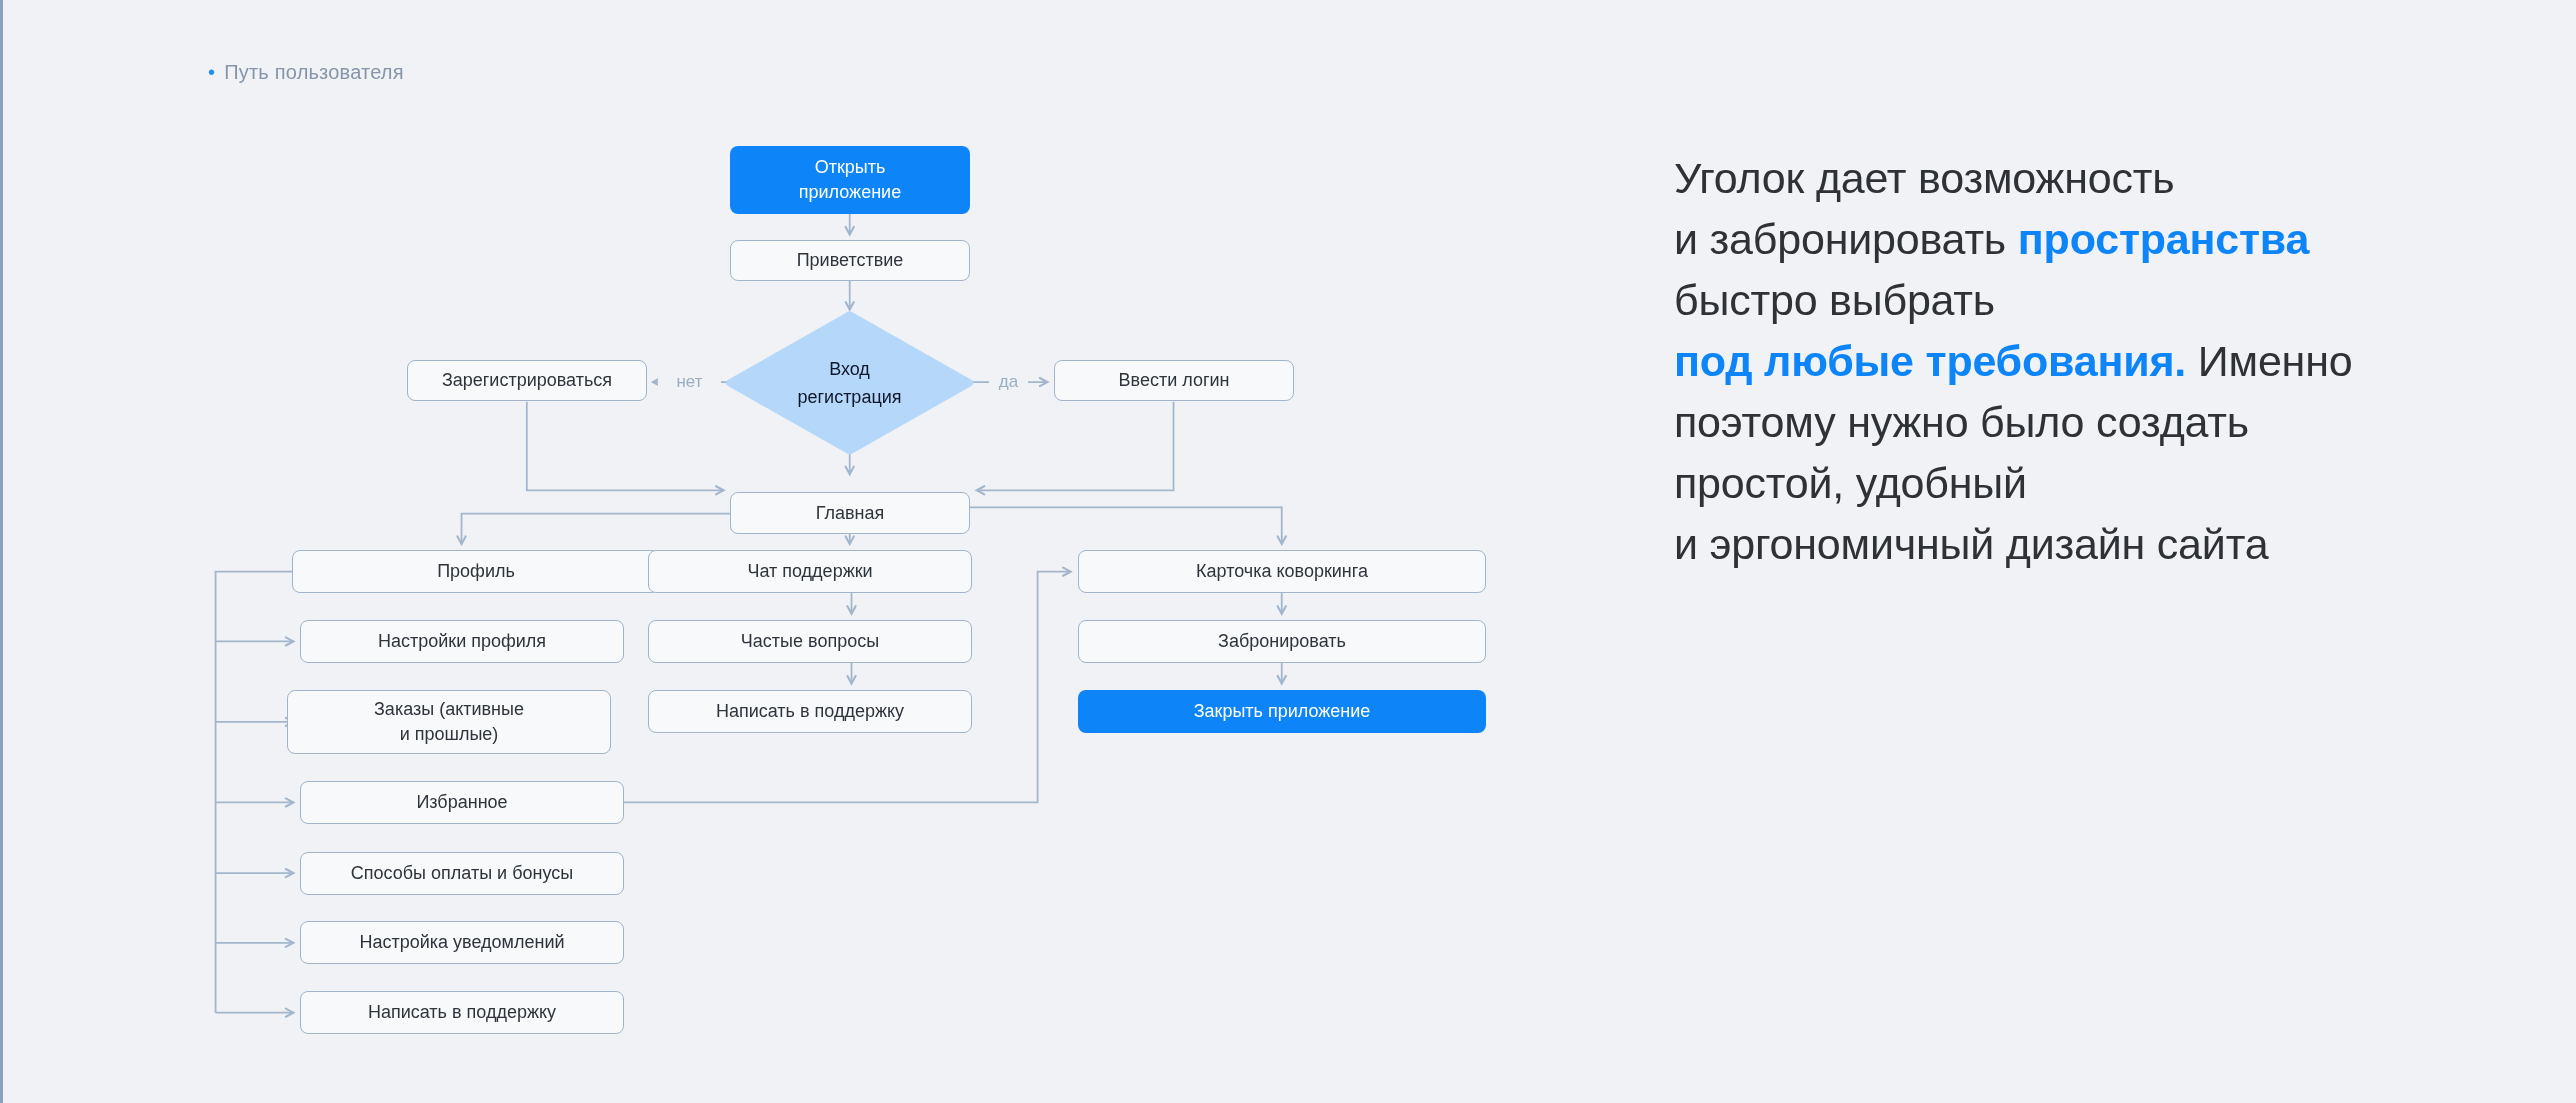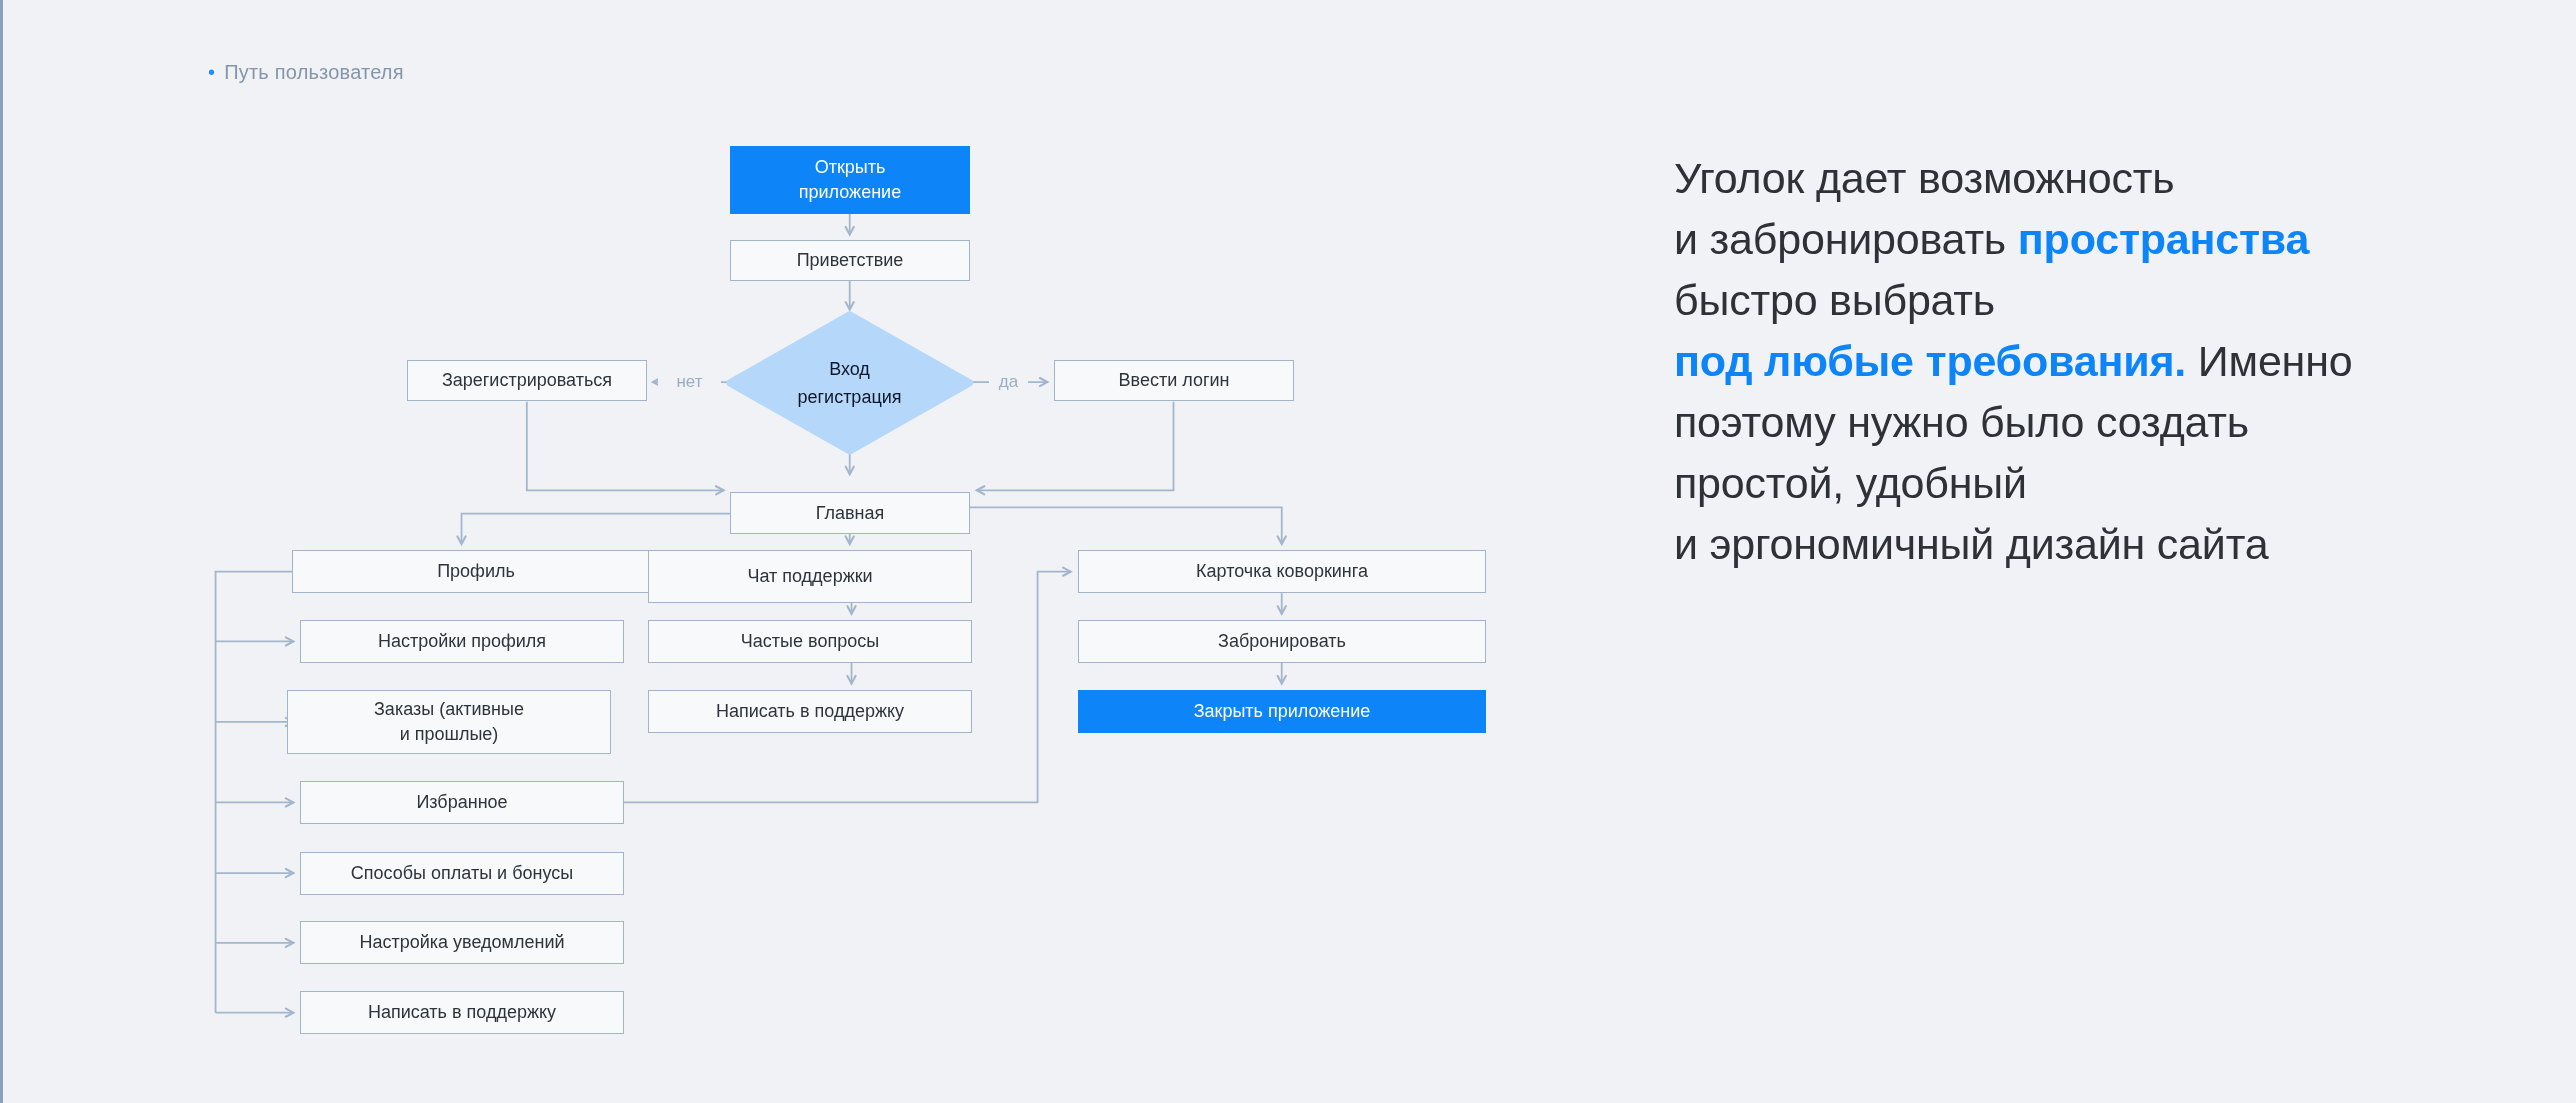--- a/index.html
+++ b/index.html
@@ -10,21 +10,21 @@
     position:relative;
   }
   .stage{position:absolute;inset:0;}
   .left-edge{position:absolute;left:0;top:0;width:2.7px;height:1104px;background:#8ca1bd;}
   .slide-title{position:absolute;left:208px;top:61px;font-size:20px;color:#8695a9;letter-spacing:0.2px;}
   .slide-title .bullet{color:#1e8ffa;margin-right:9px;}
   svg.edges{position:absolute;left:0;top:0;z-index:1;}
   .node{
     position:absolute;z-index:2;
     display:flex;align-items:center;justify-content:center;text-align:center;
-    background:#f7f9fb;border:1.3px solid #a2b4c9;border-radius:0;
+    background:#f7f9fb;border:1.3px solid #a2b4c9;border-radius:8px;
     font-size:18px;line-height:25px;color:#2f343b;white-space:pre-line;
     box-sizing:border-box;
   }
   .node.blue{background:#0d85f8;border:none;color:#ffffff;}
   .node.diamond-label{background:transparent;border:none;color:#0f172a;}
   .edge-label{
     position:absolute;z-index:3;display:flex;align-items:center;justify-content:center;
     background:#f0f2f5;color:#9aadc2;font-size:17px;
   }
   .quote{
@@ -80,21 +80,21 @@
   <div class="node blue" style="left:730px;top:146px;width:240px;height:68px"><span>Открыть
 приложение</span></div>
   <div class="node" style="left:730px;top:240px;width:240px;height:41px"><span>Приветствие</span></div>
   <div class="node diamond-label" style="left:760px;top:355px;width:179px;height:55px;line-height:28px"><span>Вход
 регистрация</span></div>
   <div class="node" style="left:407px;top:360px;width:240px;height:41px"><span>Зарегистрироваться</span></div>
   <div class="node" style="left:1054px;top:360px;width:240px;height:41px"><span>Ввести логин</span></div>
   <div class="node" style="left:730px;top:492px;width:240px;height:42px"><span>Главная</span></div>
 
   <div class="node" style="left:292px;top:550px;width:368px;height:43px"><span>Профиль</span></div>
-  <div class="node" style="left:648px;top:550px;width:324px;height:53px"><span>Чат поддержки</span></div>
+  <div class="node" style="left:648px;top:550px;width:324px;height:43px"><span>Чат поддержки</span></div>
   <div class="node" style="left:1078px;top:550px;width:408px;height:43px"><span>Карточка коворкинга</span></div>
 
   <div class="node" style="left:300px;top:620px;width:324px;height:43px"><span>Настройки профиля</span></div>
   <div class="node" style="left:648px;top:620px;width:324px;height:43px"><span>Частые вопросы</span></div>
   <div class="node" style="left:1078px;top:620px;width:408px;height:43px"><span>Забронировать</span></div>
 
   <div class="node" style="left:287px;top:690px;width:324px;height:64px"><span>Заказы (активные
 и прошлые)</span></div>
   <div class="node" style="left:648px;top:690px;width:324px;height:43px"><span>Написать в поддержку</span></div>
   <div class="node blue" style="left:1078px;top:690px;width:408px;height:43px"><span>Закрыть приложение</span></div>

